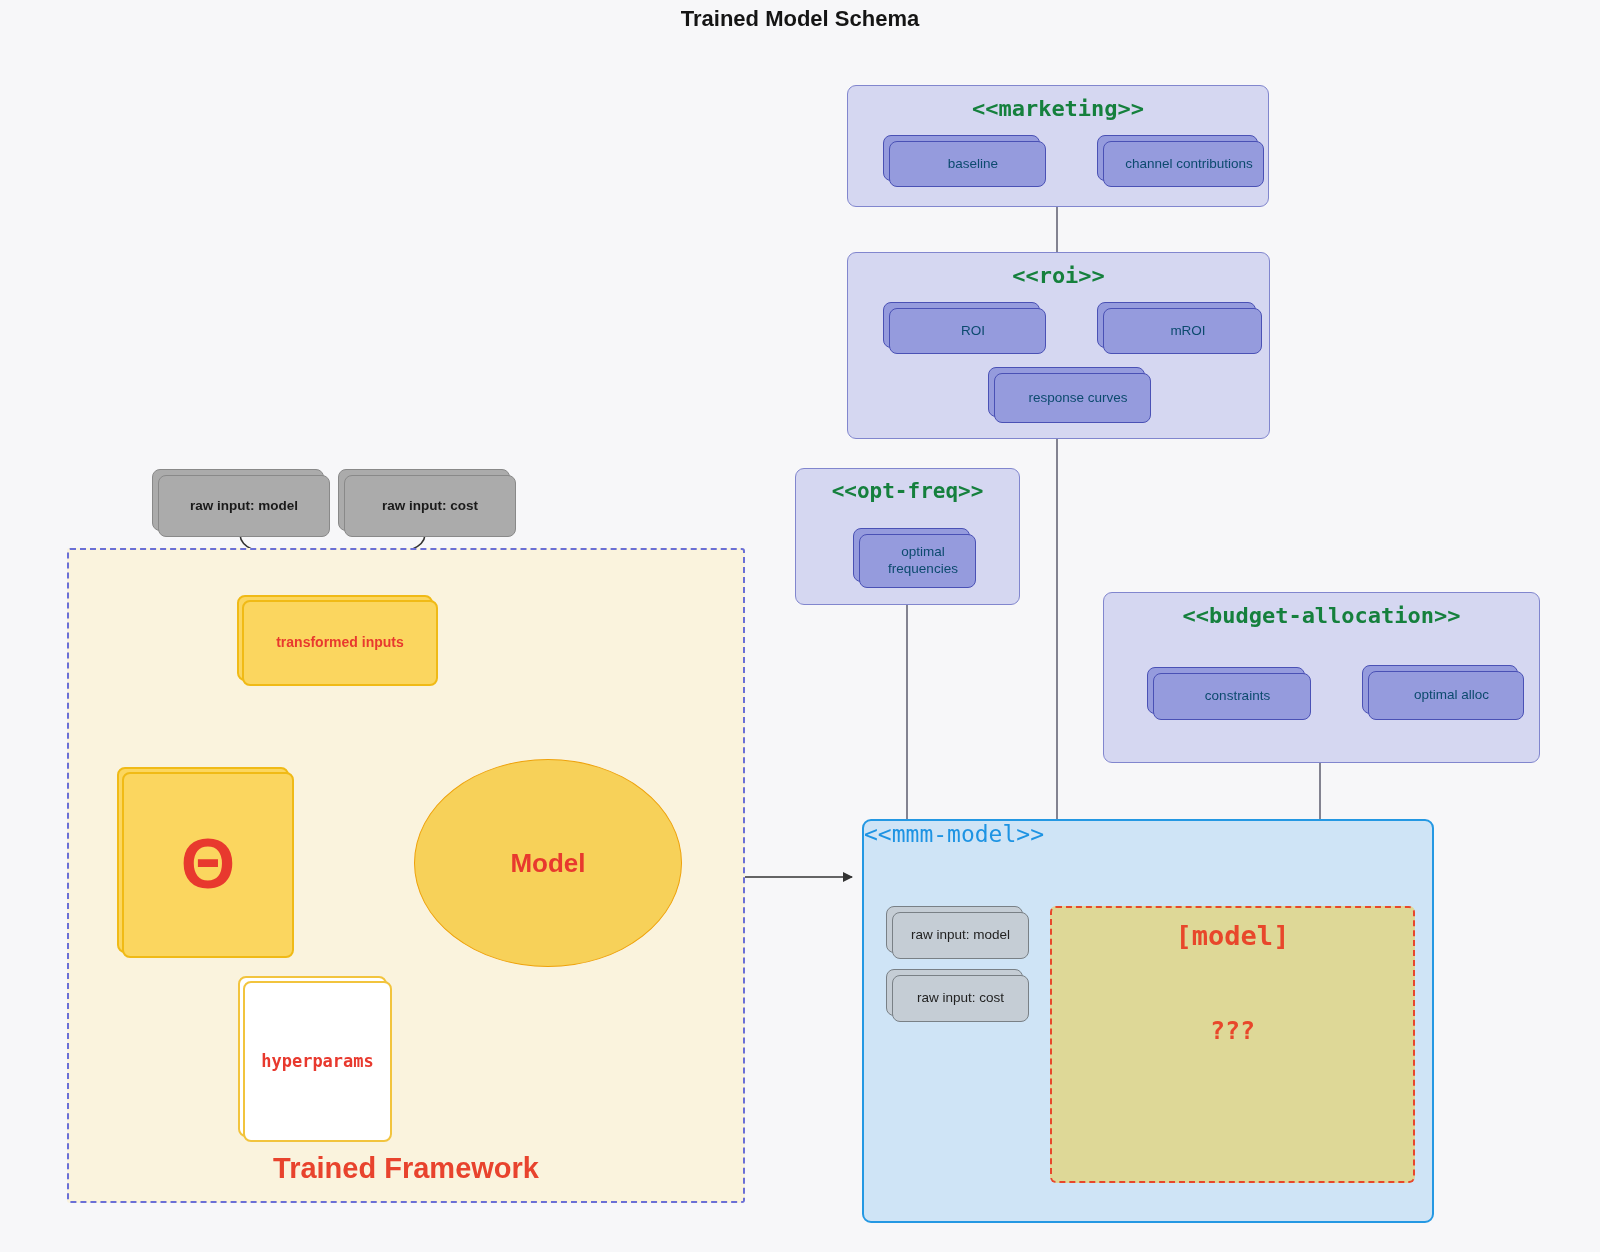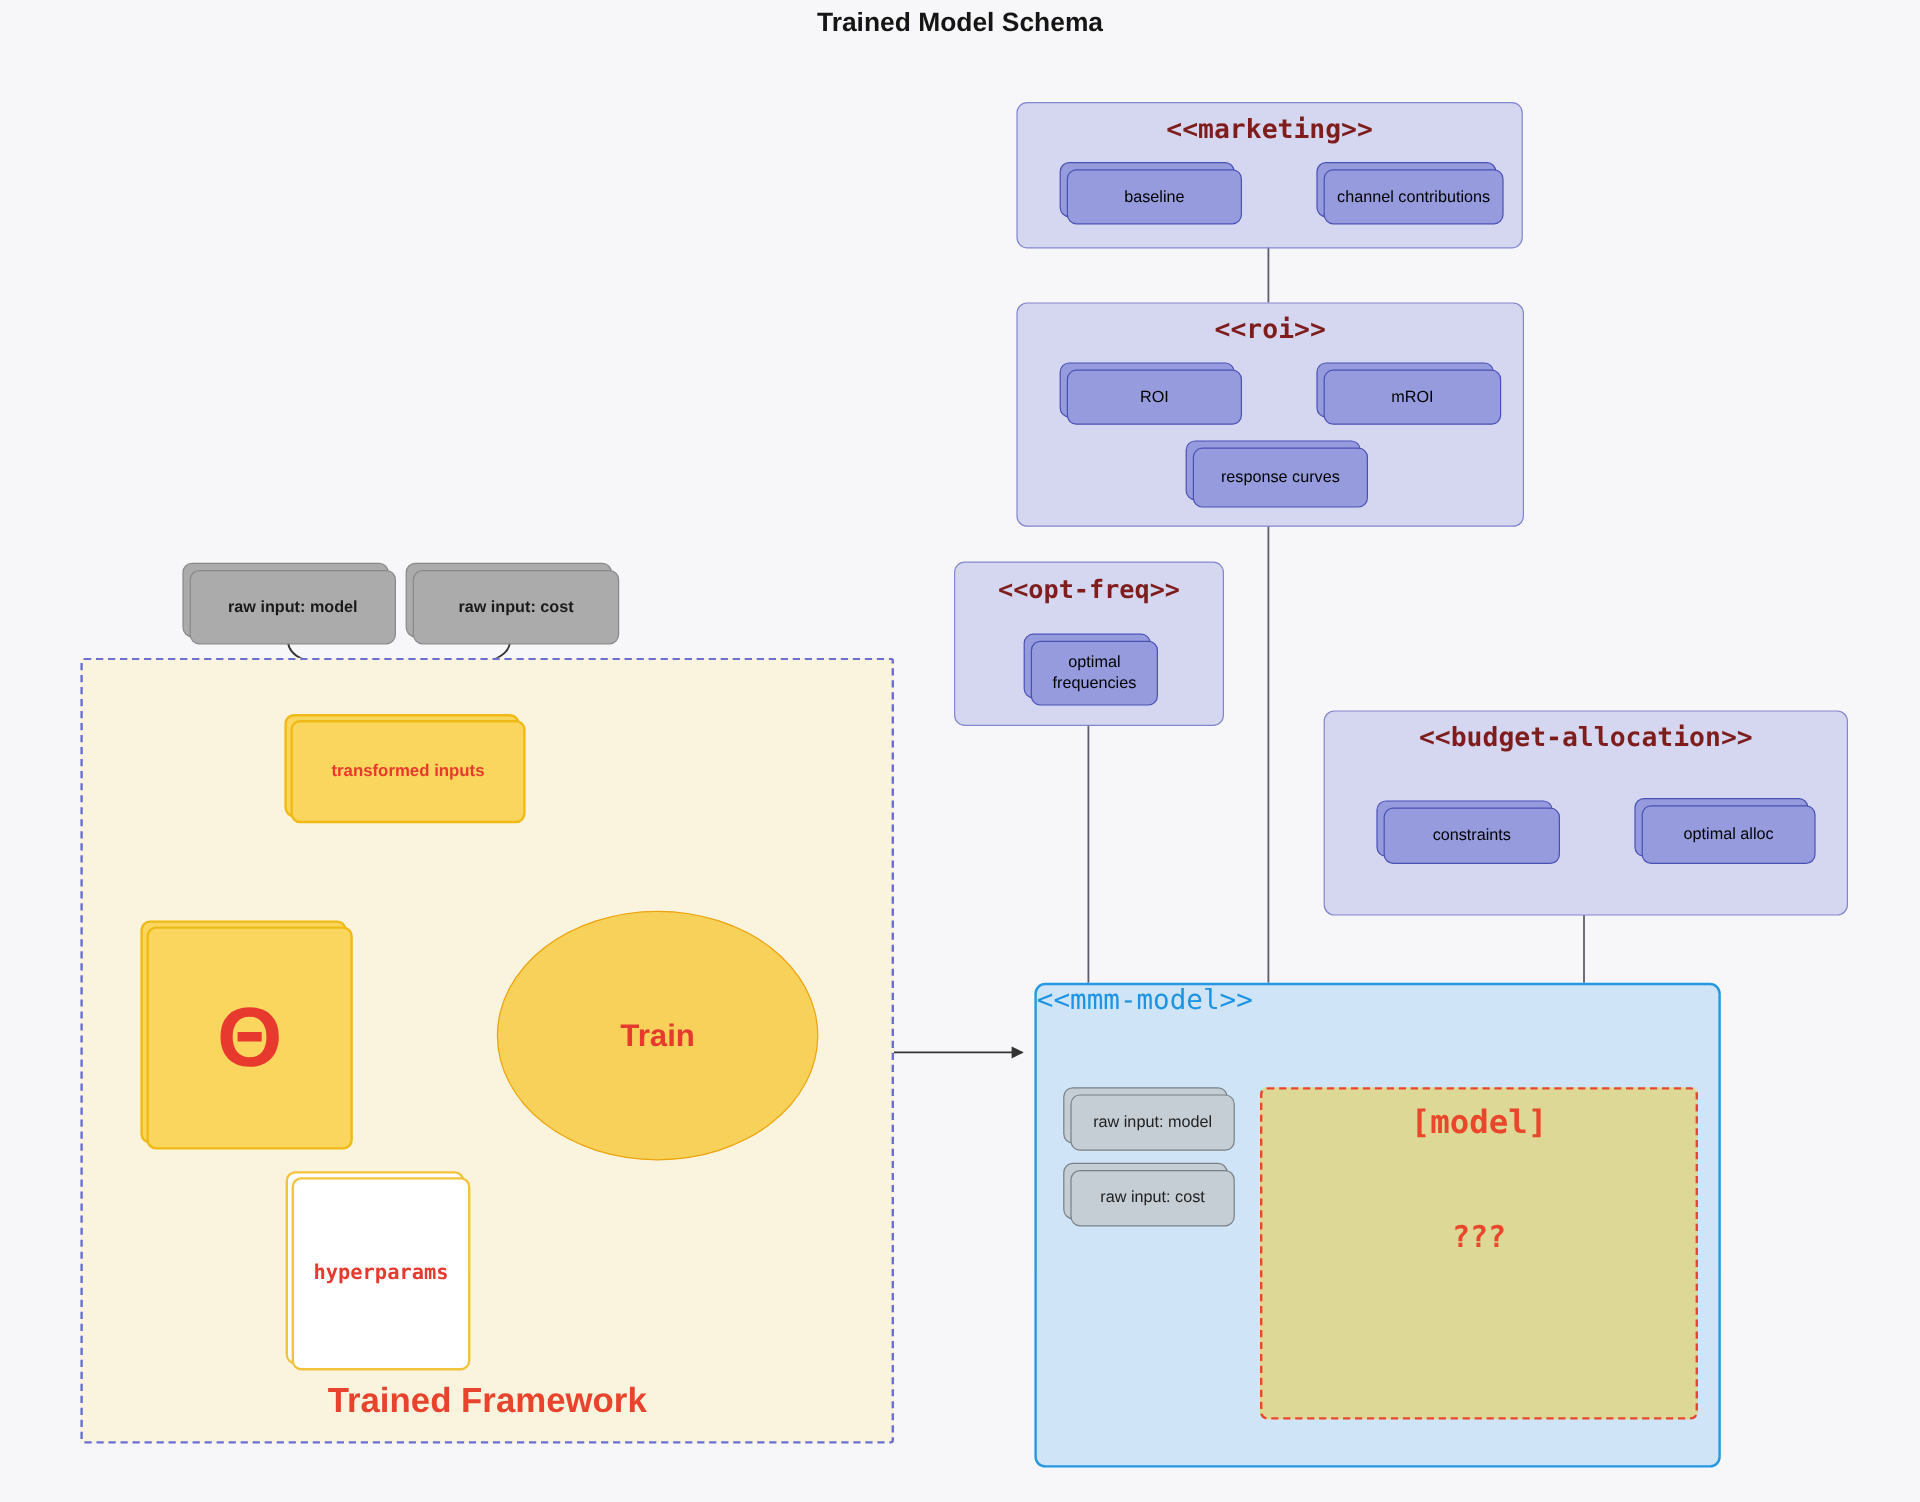--- a/index.html
+++ b/index.html
@@ -10,31 +10,31 @@
   .title{
     position:absolute;top:6px;left:0;width:100%;text-align:center;
     font-size:22px;font-weight:bold;color:#151515;margin:0;
   }
   svg.overlay{position:absolute;left:0;top:0;width:1600px;height:1252px;}
 
   .container{position:absolute;border-radius:9px;isolation:isolate;}
   .purple-box{background:#d5d7f1;border:1.5px solid #8186ce;}
   .purple-box .ctitle{
     position:absolute;top:10px;left:0;width:100%;text-align:center;
-    font-family:"DejaVu Sans Mono",monospace;font-weight:bold;font-size:22px;color:#7f1d1d;
+    font-family:"DejaVu Sans Mono",monospace;font-weight:bold;font-size:22px;color:#15803d;
   }
   .node{
     position:absolute;display:flex;align-items:center;justify-content:center;text-align:center;
     border-radius:8px;font-size:13.5px;line-height:1.25;
   }
   .stack::before{
     content:"";position:absolute;left:-7px;top:-7px;width:100%;height:100%;
     background:inherit;border:inherit;border-radius:inherit;z-index:-1;
   }
-  .pnode{background:#959bdd;border:1.5px solid #4a51b5;color:#000000;}
+  .pnode{background:#959bdd;border:1.5px solid #4a51b5;color:#0c4a6e;padding-left:11px;}
   .gnode{background:#ababab;border:1.5px solid #898989;color:#1a1a1a;font-weight:bold;}
   .bnode{background:#c5cdd5;border:1.5px solid #798086;color:#222;}
 
   .framework{
     background:#faf3dd;border:2px dashed #6a6fd6;border-radius:3px;padding-left:29px;
   }
   .fw-label{
     position:absolute;bottom:16px;left:0;width:100%;text-align:center;
     font-size:29px;font-weight:bold;color:#e8432d;
   }
@@ -99,21 +99,21 @@
     <path d="M1038,329 L1096,329" stroke="#4a51b5" stroke-width="1.2" fill="none" marker-start="url(#arrP)" marker-end="url(#arrP)"></path>
     <path d="M1303,694 L1361,694" stroke="#4a51b5" stroke-width="1.2" fill="none" marker-start="url(#arrP)" marker-end="url(#arrP)"></path>
   </svg>
 
   <div class="node gnode stack" style="left:158px;top:475px;width:170px;height:60px;">raw input: model</div>
   <div class="node gnode stack" style="left:344px;top:475px;width:170px;height:60px;">raw input: cost</div>
 
   <div class="container framework" style="left:67px;top:548px;width:645px;height:651px;">
     <div class="node ynode stack" style="left:173px;top:50px;width:192px;height:82px;font-size:14px;">transformed inputs</div>
     <div class="node ynode stack" style="left:53px;top:222px;width:168px;height:182px;font-size:70px;">Θ</div>
-    <div class="train" style="left:345px;top:209px;width:266px;height:206px;">Train</div>
+    <div class="train" style="left:345px;top:209px;width:266px;height:206px;">Model</div>
     <div class="node ynode ylight stack mono" style="left:174px;top:431px;width:145px;height:157px;font-size:17px;">hyperparams</div>
     <div class="fw-label">Trained Framework</div>
   </div>
 
   <div class="container purple-box" style="left:847px;top:85px;width:420px;height:120px;">
     <div class="ctitle">&lt;&lt;marketing&gt;&gt;</div>
     <div class="node pnode stack" style="left:41px;top:55px;width:144px;height:44px;">baseline</div>
     <div class="node pnode stack" style="left:255px;top:55px;width:148px;height:44px;">channel contributions</div>
   </div>
 

